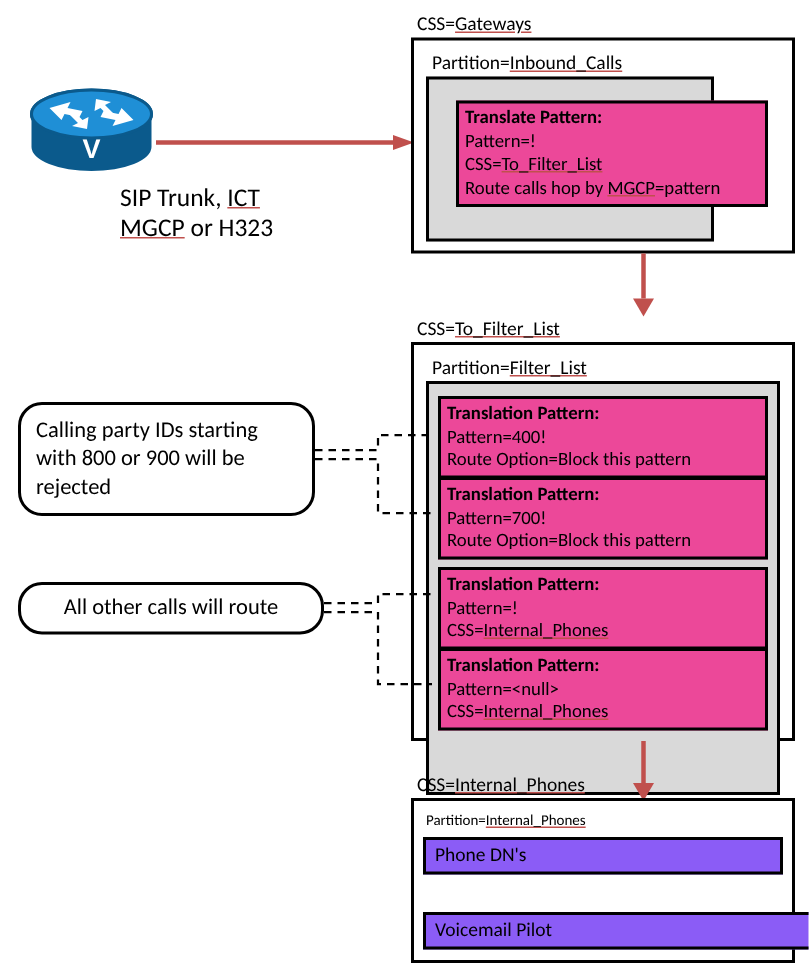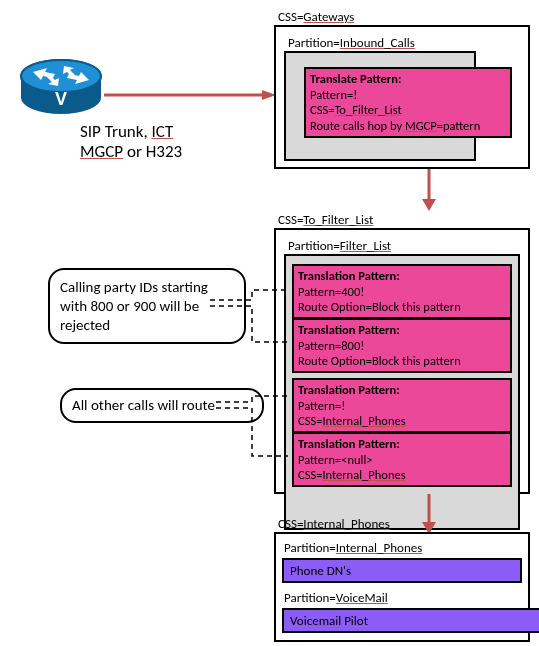--- a/index.html
+++ b/index.html
@@ -46,21 +46,20 @@
   }
   .pattern-box b { font-weight: bold; }
   .speech {
     position: absolute;
     border: 2px solid #000;
     background: #fff;
     border-radius: 16px;
     padding: 8px 10px;
     font-size: 15px;
     line-height: 1.25;
-    margin-left: 36px;
   }
   .router {
     position: absolute;
     left: 18px;
     top: 58px;
     width: 86px;
     height: 60px;
   }
   .trunk-label {
     position: absolute;
@@ -134,21 +133,21 @@
     <div class="partition-label">
       <span>Partition=</span><span class="underline">Filter_List</span>
     </div>
     <div class="pattern-box" style="left:6px; top:8px; width:220px;">
       <b>Translation Pattern:</b><br>
       <span>Pattern=400!</span><br>
       <span>Route Option=Block this pattern</span>
     </div>
     <div class="pattern-box" style="left:6px; top:62px; width:220px;">
       <b>Translation Pattern:</b><br>
-      <span>Pattern=800!</span><br>
+      <span>Pattern=700!</span><br>
       <span>Route Option=Block this pattern</span>
     </div>
     <div class="pattern-box" style="left:6px; top:122px; width:220px;">
       <b>Translation Pattern:</b><br>
       <span>Pattern=!</span><br>
       <span>CSS=</span><span class="underline">Internal_Phones</span>
     </div>
     <div class="pattern-box" style="left:6px; top:176px; width:220px;">
       <b>Translation Pattern:</b><br>
       <span>Pattern=&lt;null&gt;</span><br>
@@ -158,42 +157,39 @@
 </div>
 
 <div class="speech" style="left:12px; top:268px; width:198px;">
   <span>Calling party IDs starting with 800 or 900 will be rejected</span>
 </div>
 <svg style="left:210px; top:290px;" width="78" height="56">
   <path d="M0 10 L42 10 L42 0 L78 0" stroke="#000" stroke-width="1.5" stroke-dasharray="5,4" fill="none"></path>
   <path d="M0 16 L42 16 L42 52 L78 52" stroke="#000" stroke-width="1.5" stroke-dasharray="5,4" fill="none"></path>
 </svg>
 
-<div class="speech" style="left:24px; top:388px; width:204px; padding:6px 10px;">
+<div class="speech" style="left:12px; top:388px; width:204px; padding:6px 10px;text-align:center;">
   <span>All other calls will route</span>
 </div>
 <svg style="left:216px; top:396px;" width="72" height="68">
   <path d="M0 6 L36 6 L36 0 L72 0" stroke="#000" stroke-width="1.5" stroke-dasharray="5,4" fill="none"></path>
   <path d="M0 12 L36 12 L36 60 L72 60" stroke="#000" stroke-width="1.5" stroke-dasharray="5,4" fill="none"></path>
 </svg>
 
 <svg style="left:422px; top:494px;" width="14" height="40">
   <line x1="7" y1="0" x2="7" y2="28" stroke="#c0504d" stroke-width="3"></line>
   <polygon points="0,28 14,28 7,40" fill="#c0504d"></polygon>
 </svg>
 
 <div class="css-box" style="left:274px; top:532px; width:256px; height:110px;">
   <div class="css-label">
     <span>CSS=</span><span class="underline">Internal_Phones</span>
   </div>
-  <div style="position:absolute; left:8px; top:6px; font-size:13px;">
+  <div style="position:absolute; left:8px; top:6px; font-size:10px;">
     <span>Partition=</span><span class="underline">Internal_Phones</span>
   </div>
   <div class="white-box" style="left:6px; top:24px; width:240px;">
     <span>Phone DN's</span>
-  </div>
-  <div style="position:absolute; left:8px; top:56px; font-size:13px;">
-    <span>Partition=</span><span class="underline">VoiceMail</span>
   </div>
   <div class="white-box" style="left:6px; top:74px; width:280px;">
     <span>Voicemail Pilot</span>
   </div>
 </div>
 
 </body></html>

